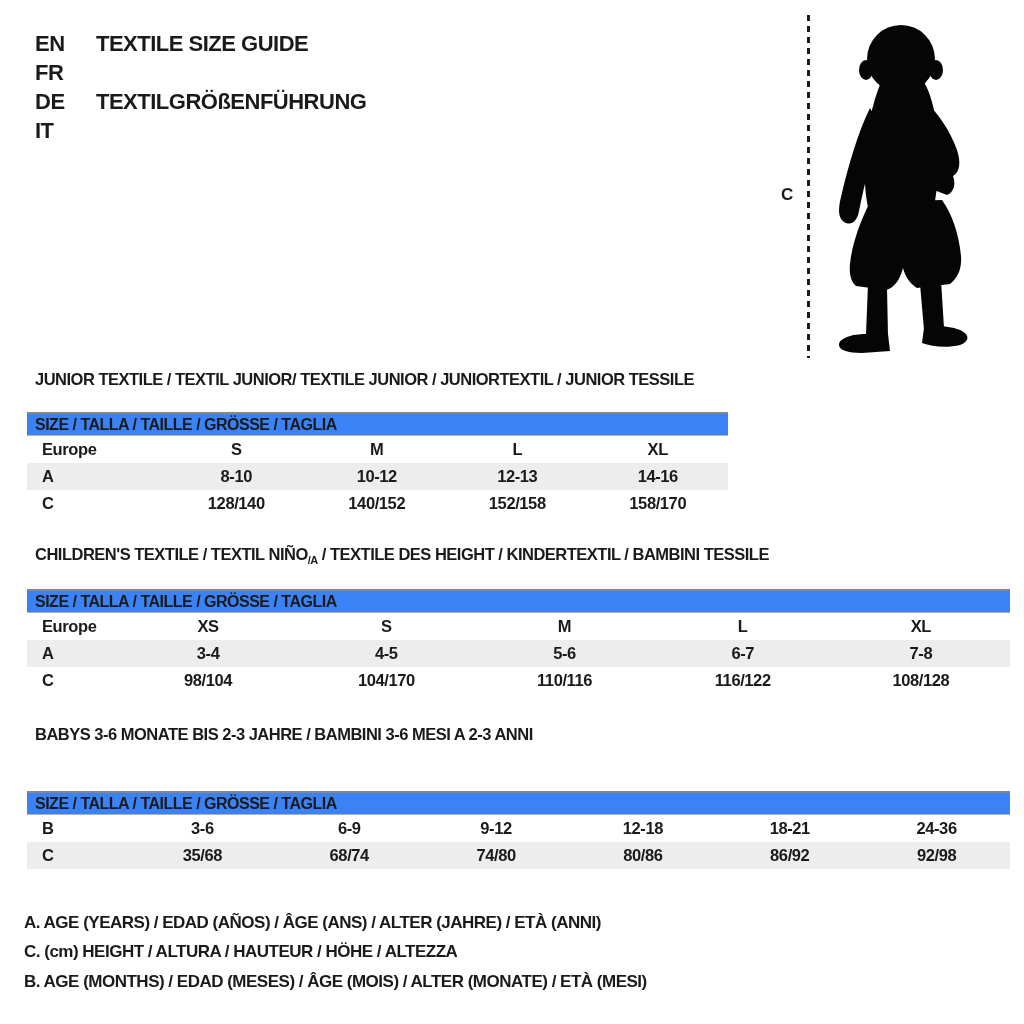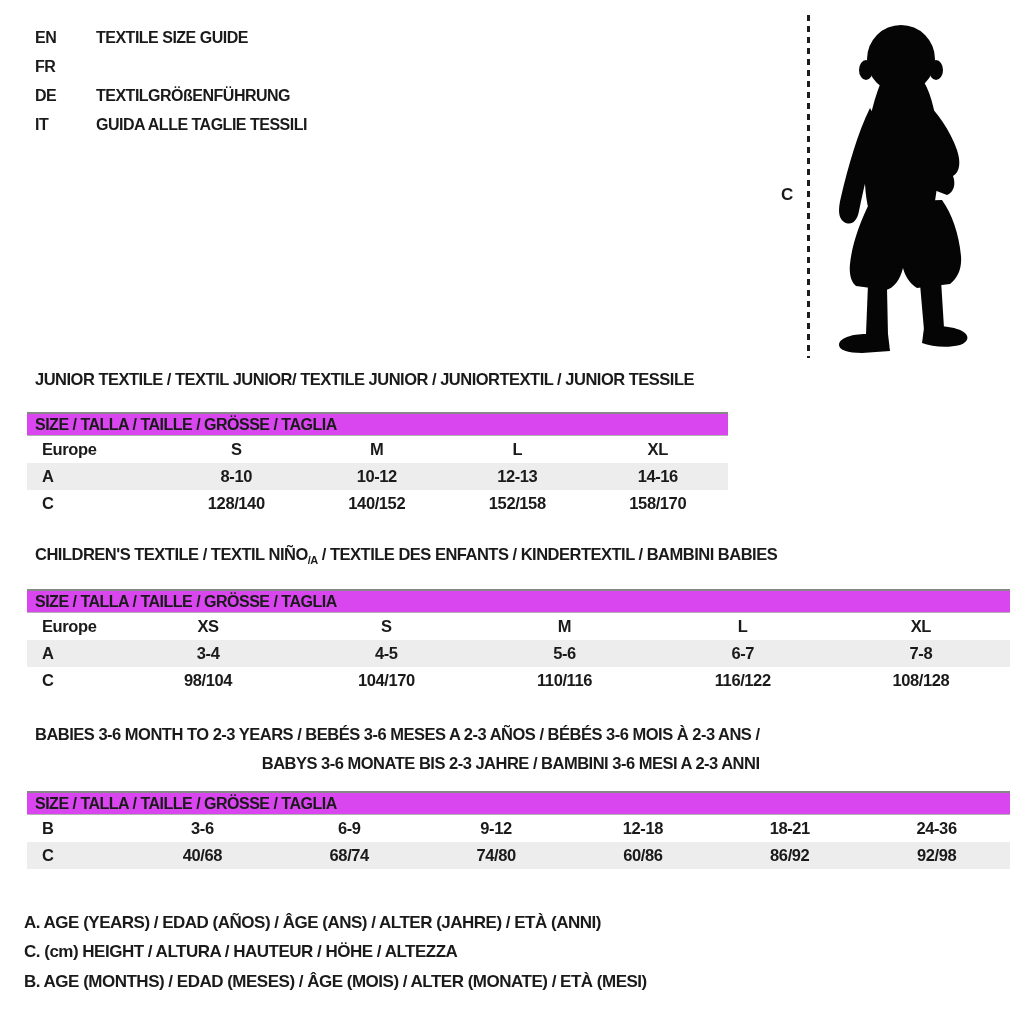--- a/index.html
+++ b/index.html
@@ -4,40 +4,40 @@
 <style>
   * { margin:0; padding:0; box-sizing:border-box; }
   body { background:#ffffff; }
   .canvas {
     position:relative; width:1024px; height:1024px; background:#ffffff;
     font-family:"Liberation Sans", sans-serif; color:#1a1a1a; overflow:hidden;
   }
 
   
   .lang-block { position:absolute; left:35px; top:29px; }
-  .lang-row { display:flex; height:29px; align-items:flex-start;
-              font-size:16px; font-weight:700; letter-spacing:-0.5px; }
+  .lang-row { display:flex; height:29px; align-items:center;
+              font-size:22px; font-weight:700; letter-spacing:-0.5px; }
   .lang-code { width:61px; }
 
   
   .figure { position:absolute; left:778px; top:8px; width:218px; height:358px; }
   .dash-line { position:absolute; left:29px; top:7px; width:3px; height:343px;
                background:repeating-linear-gradient(to bottom,#1c1c1c 0 6px,transparent 6px 11px); }
   .c-label { position:absolute; left:3px; top:177px; font-size:17px; font-weight:700; }
   .figure svg { position:absolute; left:46px; top:2px; }
 
   
   .section-heading { position:absolute; left:35px; font-size:16.5px; font-weight:700;
-                     letter-spacing:-0.5px; white-space:nowrap;text-align:right; }
+                     letter-spacing:-0.5px; white-space:nowrap; }
   .sub { font-size:11px; vertical-align:sub; }
   .two-line { line-height:29px; }
 
   
   .size-table { position:absolute; left:27px; }
-  .size-bar { height:24px; background:#d946ef; border-top:2px solid #878787;
+  .size-bar { height:24px; background:#3b82f6; border-top:2px solid #878787;
               border-bottom:1px solid #b2b2b2; display:flex; align-items:center;
               padding-left:8px; font-size:16px; font-weight:700; letter-spacing:-0.5px; }
   .t-row { display:flex; height:27px; align-items:center;
            font-size:16.5px; font-weight:700; letter-spacing:-0.4px; }
   .t-row.shade { background:#ededed; }
   .t-label { padding-left:8px;margin-left:7px; }
   .junior { width:701px; }
   .junior .t-label { width:132px; }
   .children { width:983px; }
   .children .t-label { width:85px; }
@@ -62,21 +62,20 @@
     </div>
     <div class="lang-row">
       <span class="lang-code">FR</span>
     </div>
     <div class="lang-row">
       <span class="lang-code">DE</span>
       <span class="lang-label">TEXTILGRÖßENFÜHRUNG</span>
     </div>
     <div class="lang-row">
       <span class="lang-code">IT</span>
-      <span class="lang-label">GUIDA ALLE TAGLIE TESSILI</span>
     </div>
   </div>
 
   <div class="figure">
     <span class="c-label">C</span>
     <div class="dash-line"></div>
     <svg width="168" height="348" viewBox="0 0 168 348">
       <g fill="#050505">
         <circle cx="77" cy="49" r="34"></circle>
         <ellipse cx="42" cy="60" rx="7" ry="10"></ellipse>
@@ -114,21 +113,21 @@
     <div class="t-row">
       <span class="t-label">C</span>
       <span class="t-cell">128/140</span>
       <span class="t-cell">140/152</span>
       <span class="t-cell">152/158</span>
       <span class="t-cell">158/170</span>
     </div>
   </div>
 
   <div class="section-heading" style="top:545px">
-    <span>CHILDREN'S TEXTILE / TEXTIL NIÑO</span><span class="sub">/A</span><span> / TEXTILE DES ENFANTS / KINDERTEXTIL / BAMBINI BABIES</span>
+    <span>CHILDREN'S TEXTILE / TEXTIL NIÑO</span><span class="sub">/A</span><span> / TEXTILE DES HEIGHT / KINDERTEXTIL / BAMBINI TESSILE</span>
   </div>
 
   <div class="size-table children" style="top:589px">
     <div class="size-bar">SIZE / TALLA / TAILLE / GRÖSSE / TAGLIA</div>
     <div class="t-row">
       <span class="t-label">Europe</span>
       <span class="t-cell">XS</span>
       <span class="t-cell">S</span>
       <span class="t-cell">M</span>
       <span class="t-cell">L</span>
@@ -146,41 +145,40 @@
       <span class="t-label">C</span>
       <span class="t-cell">98/104</span>
       <span class="t-cell">104/170</span>
       <span class="t-cell">110/116</span>
       <span class="t-cell">116/122</span>
       <span class="t-cell">108/128</span>
     </div>
   </div>
 
   <div class="section-heading two-line" style="top:720px">
-    <div>BABIES 3-6 MONTH TO 2-3 YEARS / BEBÉS 3-6 MESES A 2-3 AÑOS / BÉBÉS 3-6 MOIS À 2-3 ANS /</div>
     <div>BABYS 3-6 MONATE BIS 2-3 JAHRE / BAMBINI 3-6 MESI A 2-3 ANNI</div>
   </div>
 
   <div class="size-table babies" style="top:791px">
     <div class="size-bar">SIZE / TALLA / TAILLE / GRÖSSE / TAGLIA</div>
     <div class="t-row">
       <span class="t-label">B</span>
       <span class="t-cell">3-6</span>
       <span class="t-cell">6-9</span>
       <span class="t-cell">9-12</span>
       <span class="t-cell">12-18</span>
       <span class="t-cell">18-21</span>
       <span class="t-cell">24-36</span>
     </div>
     <div class="t-row shade">
       <span class="t-label">C</span>
-      <span class="t-cell">40/68</span>
+      <span class="t-cell">35/68</span>
       <span class="t-cell">68/74</span>
       <span class="t-cell">74/80</span>
-      <span class="t-cell">60/86</span>
+      <span class="t-cell">80/86</span>
       <span class="t-cell">86/92</span>
       <span class="t-cell">92/98</span>
     </div>
   </div>
 
   <div class="footnotes">
     <div class="footnote">A. AGE (YEARS) / EDAD (AÑOS) / ÂGE (ANS) / ALTER (JAHRE) / ETÀ (ANNI)</div>
     <div class="footnote">C. (cm) HEIGHT / ALTURA / HAUTEUR / HÖHE / ALTEZZA</div>
     <div class="footnote">B. AGE (MONTHS) / EDAD (MESES) / ÂGE (MOIS) / ALTER (MONATE) / ETÀ (MESI)</div>
   </div>

